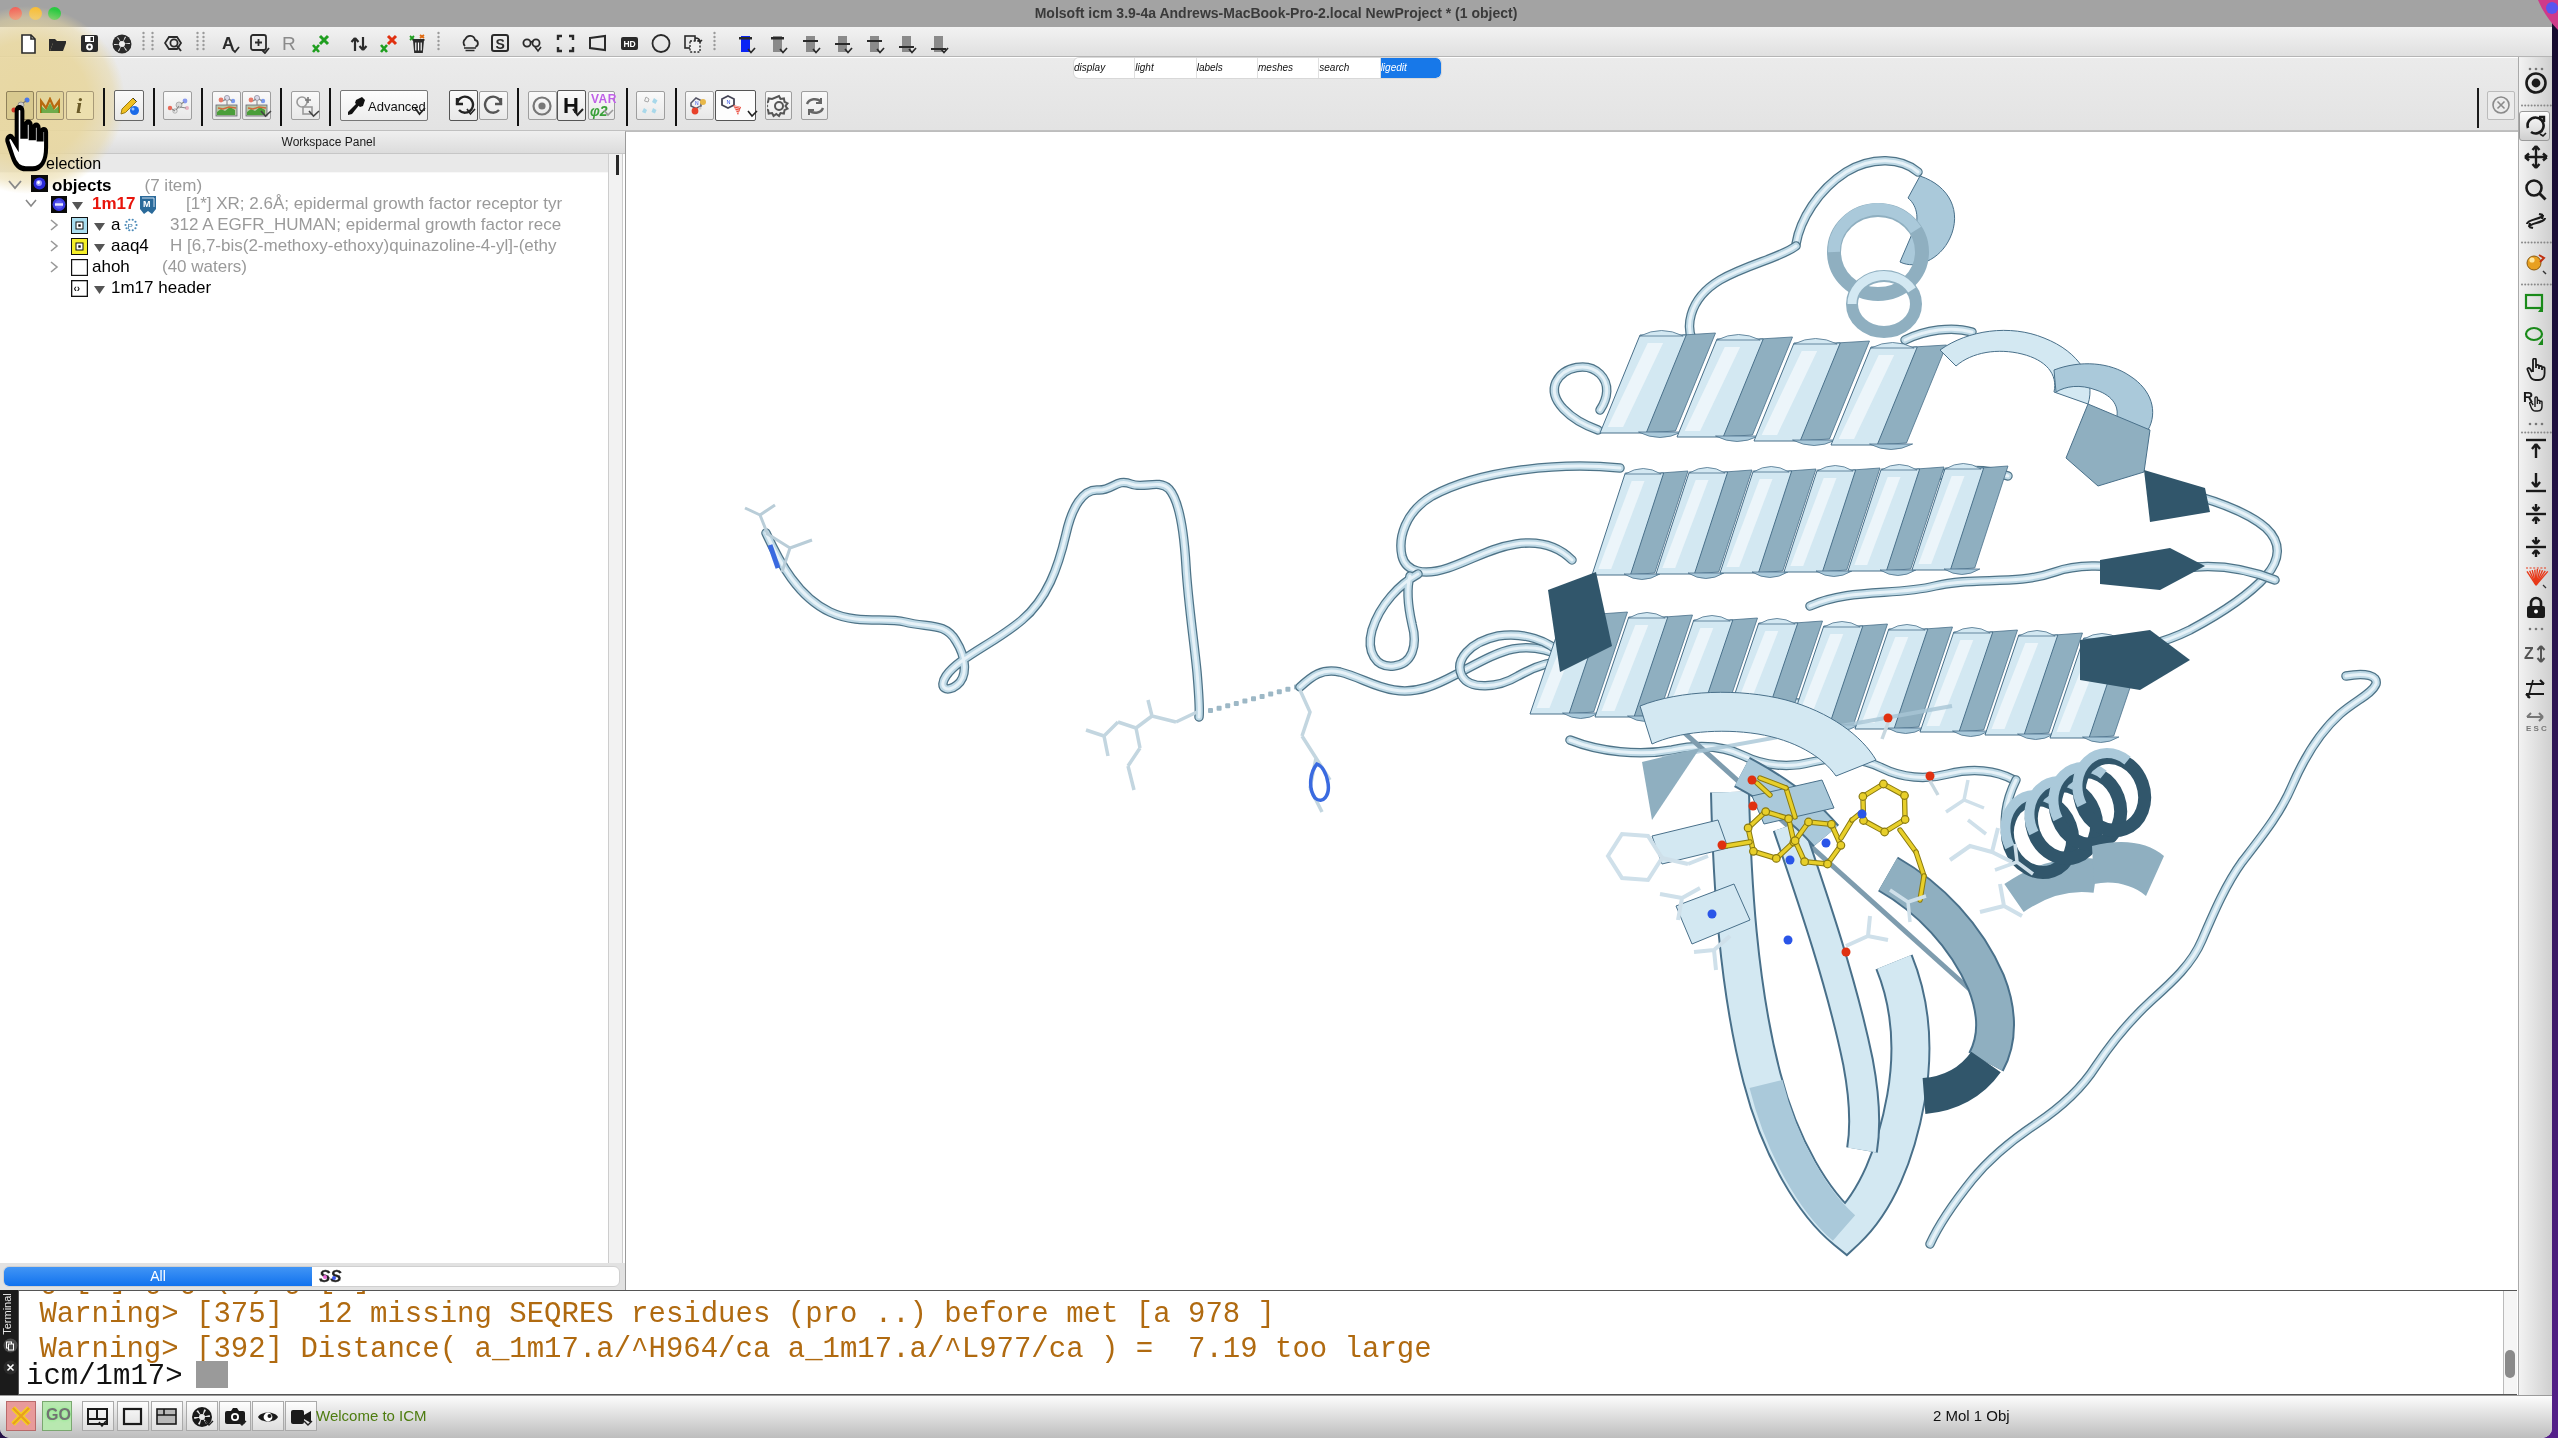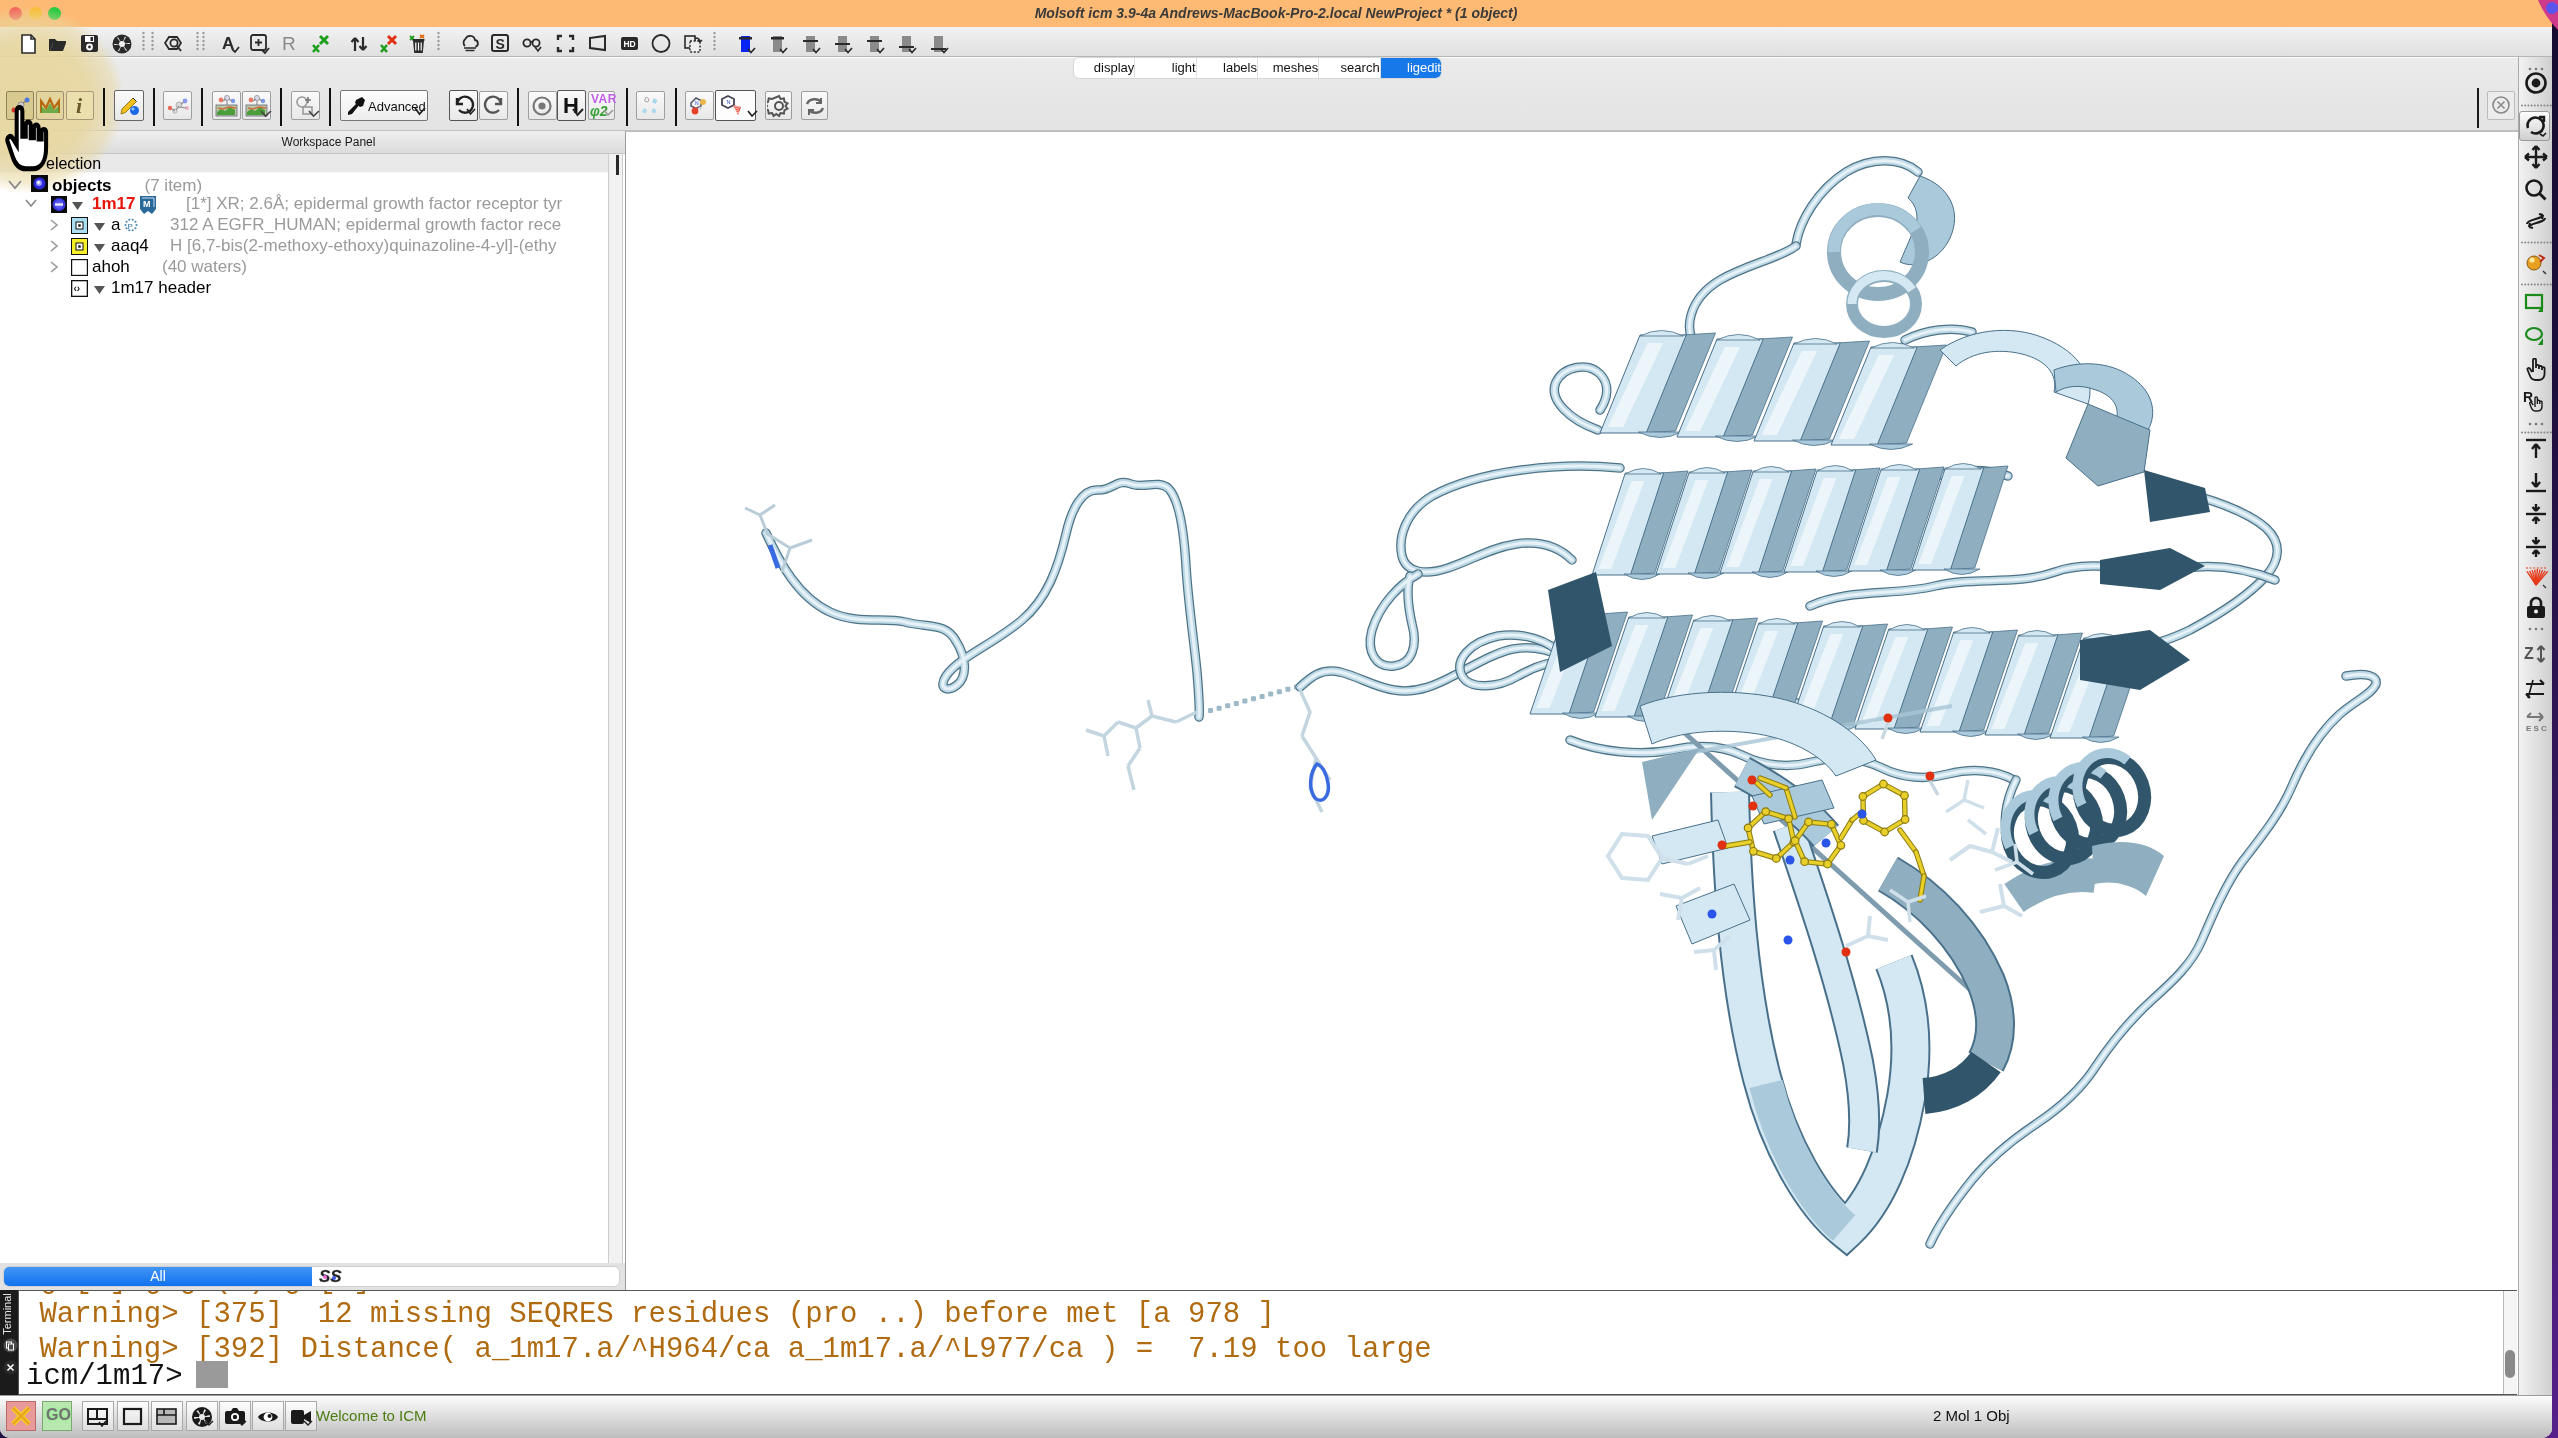--- a/index.html
+++ b/index.html
@@ -1,24 +1,24 @@
 <!DOCTYPE html>
 <html><head><meta charset="utf-8"><title>Molsoft ICM</title><style>
 *{margin:0;padding:0;box-sizing:border-box}
 html,body{width:2558px;height:1438px;overflow:hidden;font-family:"Liberation Sans",sans-serif;}
 body{background:linear-gradient(160deg,#d0257a 0%,#3a1060 14%,#140a28 30%,#1c0f3c 55%,#3c1a66 80%,#55208a 100%);}
 #win{position:absolute;left:0;top:0;width:2552px;height:1438px;background:#ffffff;border-radius:0 10px 10px 10px;overflow:hidden;}
 .abs{position:absolute}
-#titlebar{left:0;top:0;width:2552px;height:36px;background:#fdba74;border-bottom:1px solid #d0cdd0;font-style:italic;}
+#titlebar{left:0;top:0;width:2552px;height:36px;background:#a3a3a3;border-bottom:1px solid #d0cdd0;}
 #title{width:100%;text-align:center;font-size:14px;font-weight:bold;color:#3a3a3a;line-height:27px;}
 .tl{width:13px;height:13px;border-radius:50%;top:7px;}
 #toolbar1{left:0;top:27px;width:2552px;height:30px;background:linear-gradient(#f2f2f2,#e0e0e0);border-bottom:1px solid #b5b5b5;}
 #grayzone{left:0;top:58px;width:2552px;height:73px;background:linear-gradient(#ebebeb,#e3e3e3);border-bottom:1px solid #c0c0c0;}
 #tabbar{left:1074px;top:58px;width:367px;height:20px;background:#ffffff;border-radius:5px;display:flex;overflow:hidden;box-shadow:0 0 0 1px #d8d8d8;}
-.tab{flex:1;text-align:right;font-size:13px;color:#111;line-height:20px;border-right:1px solid #e0e0e0;}
+.tab{flex:1;text-align:left;font-size:10px;color:#111;line-height:20px;border-right:1px solid #e0e0e0;font-style:italic;}
 .tab:last-child{border-right:none}
 .tabsel{background:#1778e9;color:#fff;border-radius:0 5px 5px 0;}
 .tile{position:absolute;height:29px;background:linear-gradient(#fafafa,#e8e8e8);border:1px solid #9e9e9e;border-radius:2px;}
 #wsp{left:0;top:131px;width:625px;height:1132px;background:#ffffff;}
 #wsphead{left:0;top:131px;width:625px;height:23px;background:linear-gradient(#efefef,#dcdcdc);border-bottom:1px solid #c6c6c6;text-align:center;text-indent:32px;font-size:12px;color:#1a1a1a;line-height:23px;}
 #selrow{left:0;top:154px;width:620px;height:19px;background:#e9e9e9;border-bottom:1px solid #f8f8f8;font-size:17px;color:#000;}
 .trow{position:absolute;font-size:17px;color:#000;white-space:nowrap;}
 .gray{color:#9a9a9a}
 .red{color:#e8150c;font-weight:bold}
 #pscroll{left:608px;top:154px;width:15px;height:1109px;background:#f2f2f2;border-left:1px solid #cdcdcd;border-right:1px solid #cdcdcd;}

